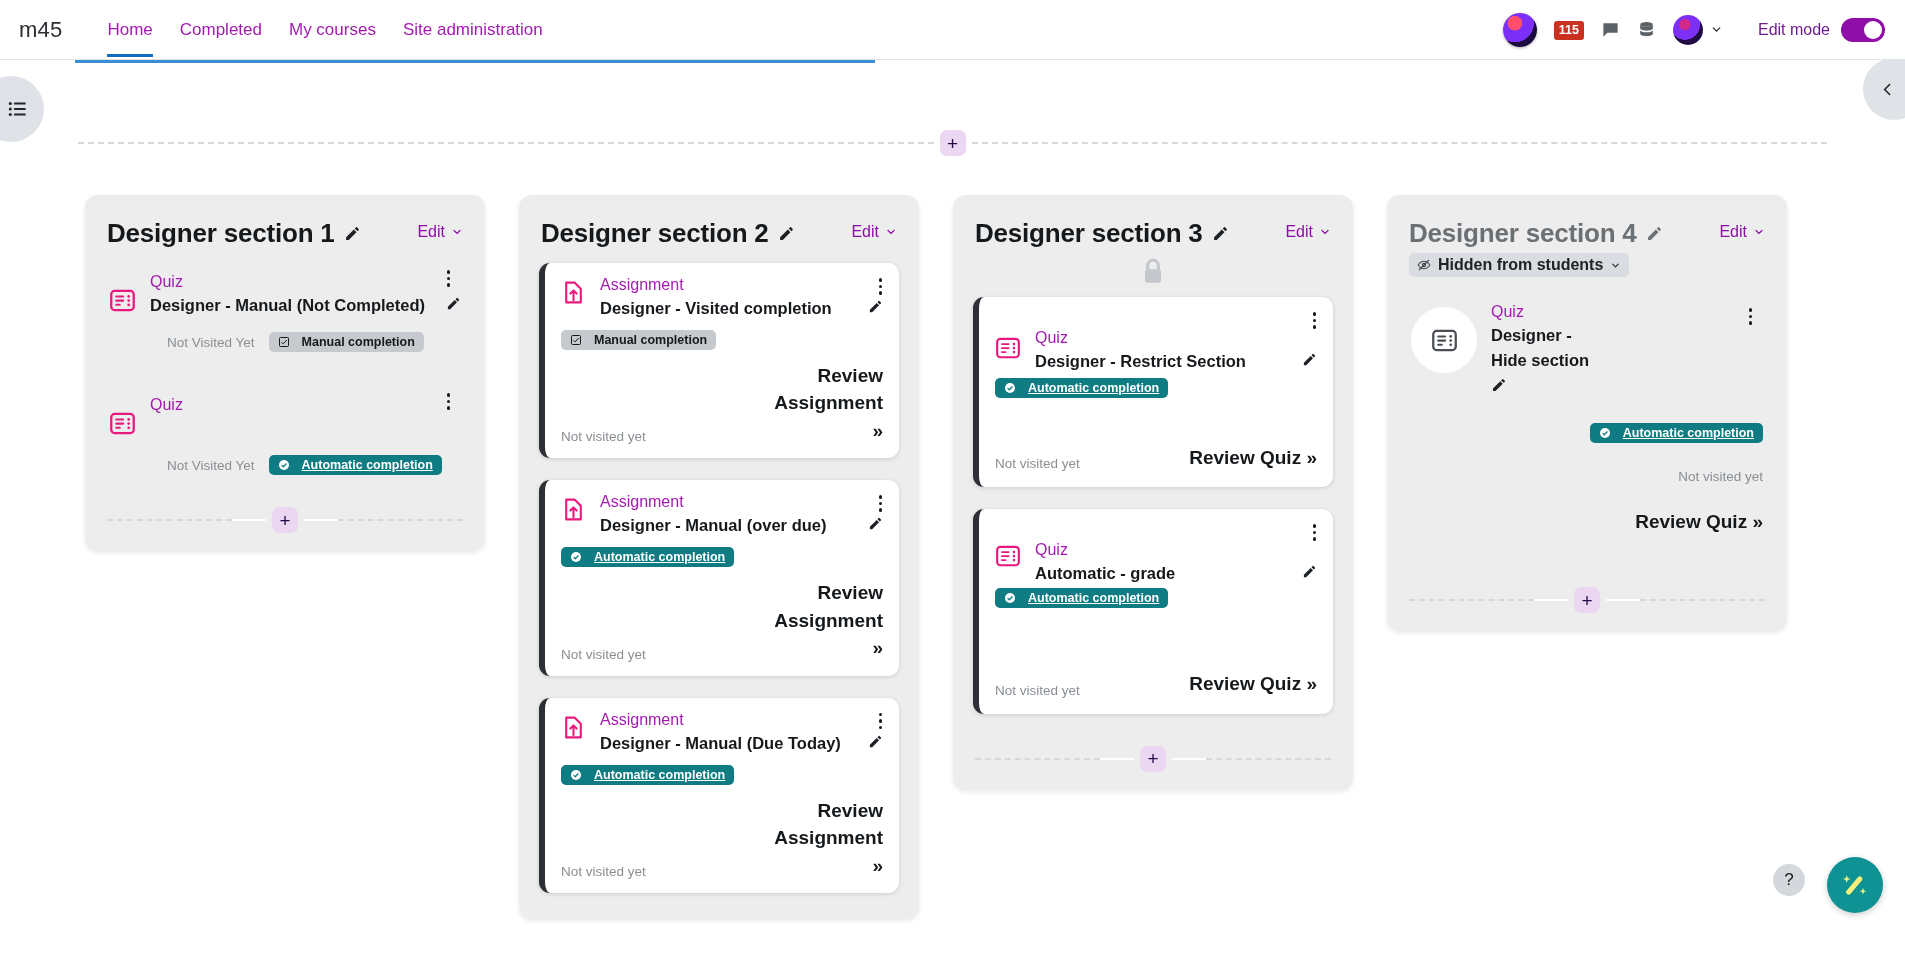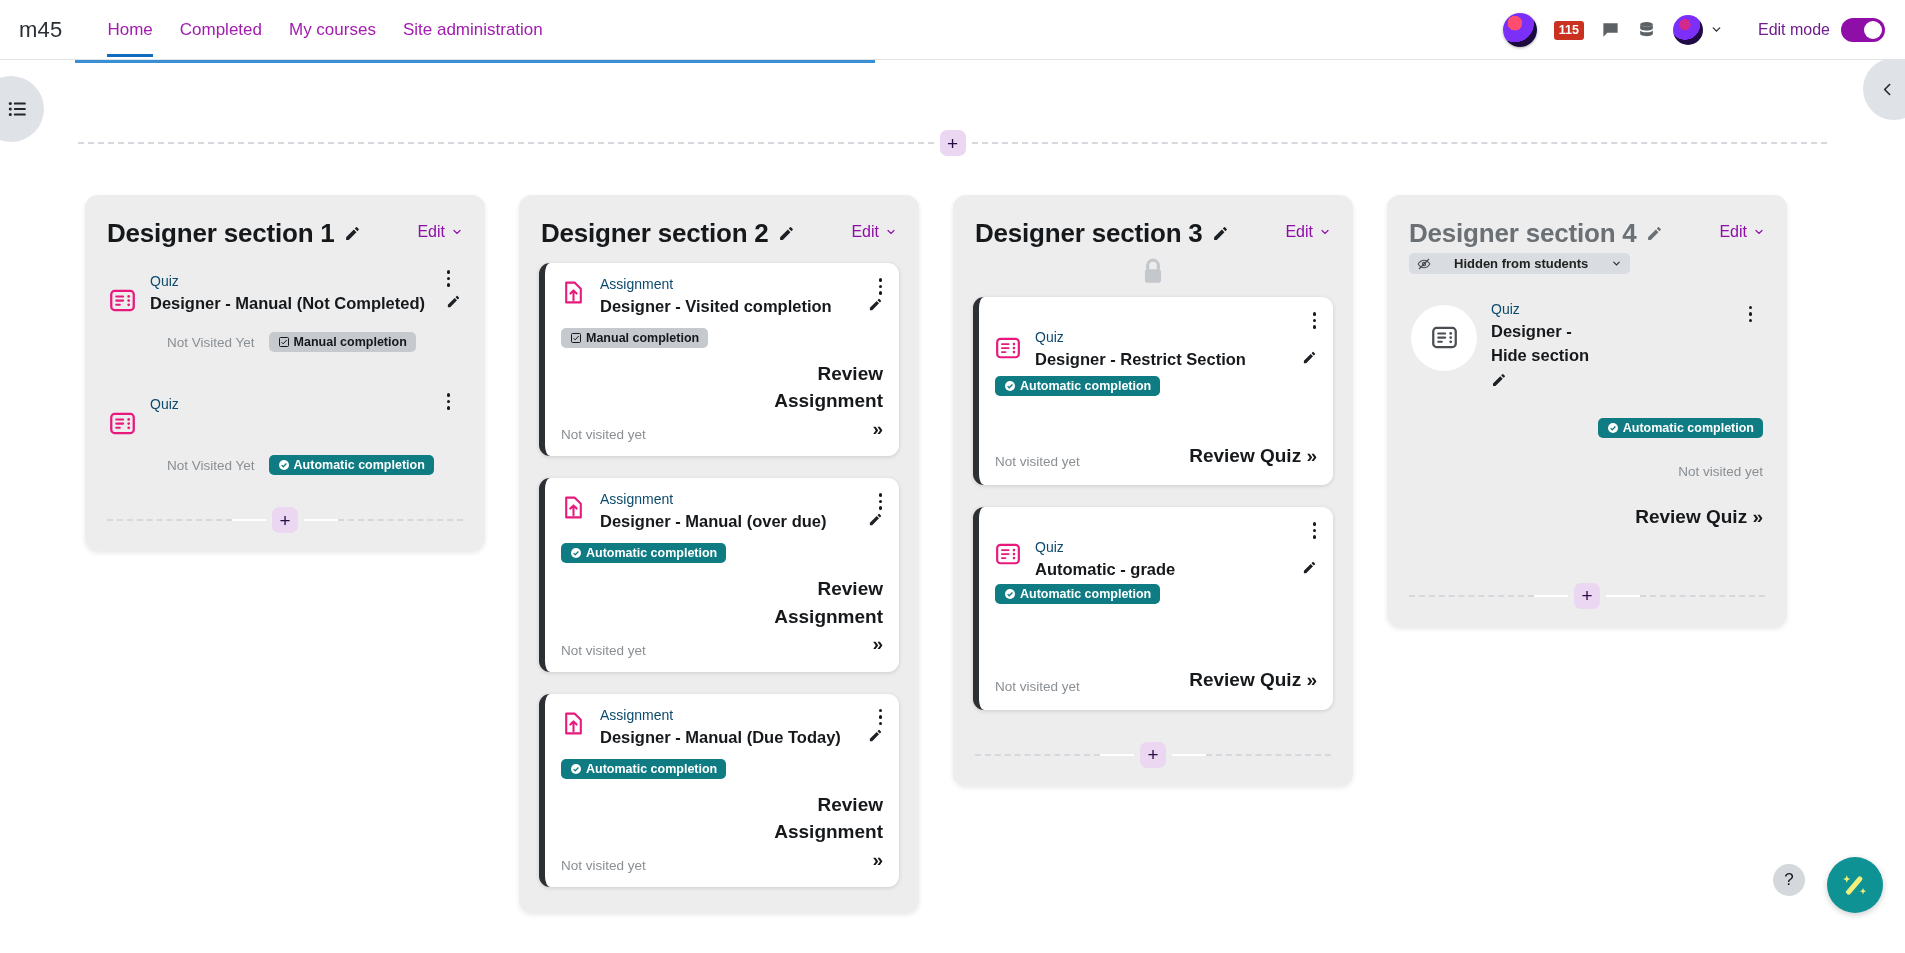--- a/index.html
+++ b/index.html
@@ -135,23 +135,23 @@
     cursor: pointer;
   }
   .sec-title.dimmed { color: #6b7075; }
   .pencil { cursor: pointer; display: inline-flex; align-items: center; }
   .edit-link {
     font-size: 16px; color: #8f0ea8; cursor: pointer;
     display: flex; align-items: center; gap: 6px; white-space: nowrap;
     padding-top: 5px;
   }
   .hidden-badge {
-    display: inline-flex; align-items: center; gap: 23px;
+    display: inline-flex; align-items: center; gap: 7px;
     background: #d9dce0; color: #222; border-radius: 5px;
-    font-size: 13px; font-weight: bold; padding: 3px 8px;
+    font-size: 16px; font-weight: bold; padding: 3px 8px;
     margin: 4px 0 0 2px; cursor: pointer; width: fit-content;
   }
   .lock-row { display: flex; justify-content: center; padding: 8px 0 2px 0; }
 
   
   .act-list { padding-top: 14px; padding-bottom: 4px; }
   .act-plain { position: relative; padding: 10px 4px 22px 4px; }
   .act-card {
     background: #ffffff; border-radius: 11px;
     border-left: 6px solid #2c2f33;
@@ -159,40 +159,40 @@
     padding: 13px 16px 14px 16px;
     position: relative; margin-bottom: 22px;
   }
   .act-top { display: flex; gap: 14px; align-items: flex-start; }
   .mod-icon { flex: 0 0 auto; margin-top: 14px; }
   .mod-icon.circle {
     width: 66px; height: 66px; border-radius: 50%; background: #fff;
     display: flex; align-items: center; justify-content: center; margin-top: 4px;
   }
   .act-body { flex: 1; min-width: 0; }
-  .act-type { font-size: 14px; color: #0c4a6e; margin-bottom: 2px; }
+  .act-type { font-size: 16px; color: #a21caf; margin-bottom: 2px; }
   .act-name-row { display: flex; align-items: flex-start; gap: 9px; }
   .act-name {
     font-size: 16.5px; font-weight: bold; color: #16191c; line-height: 1.5;
     cursor: pointer; flex: 1;
   }
   .kebab {
     position: absolute; top: 12px; right: 14px; cursor: pointer;
     display: flex; flex-direction: column; gap: 3px; align-items: center;
     padding: 3px;
   }
   .kebab i { width: 3.5px; height: 3.5px; border-radius: 50%; background: #16191c; display: block; }
   .badge-row { margin-top: 9px; }
   .cbadge {
-    display: inline-flex; align-items: center; gap: 4px;
+    display: inline-flex; align-items: center; gap: 12px;
     font-size: 12.5px; font-weight: bold; border-radius: 5px;
     padding: 3px 9px; white-space: nowrap; cursor: pointer;
   }
   .cbadge.manual { background: #c6cace; color: #16191c; }
-  .cbadge.auto { background: #0f7b83; color: #ffffff; }
+  .cbadge.auto { background: #0f7b83; color: #ffffff; text-decoration: underline; }
   .act-foot {
     display: flex; align-items: flex-end; justify-content: space-between;
     margin-top: 12px; gap: 10px;
   }
   .notvisited { font-size: 13.5px; color: #8a8f94; }
   .review-link {
     font-size: 19px; font-weight: bold; color: #16191c; cursor: pointer;
     text-align: right; line-height: 1.45; max-width: 120px;
   }
   .chev2 { font-weight: bold; }

